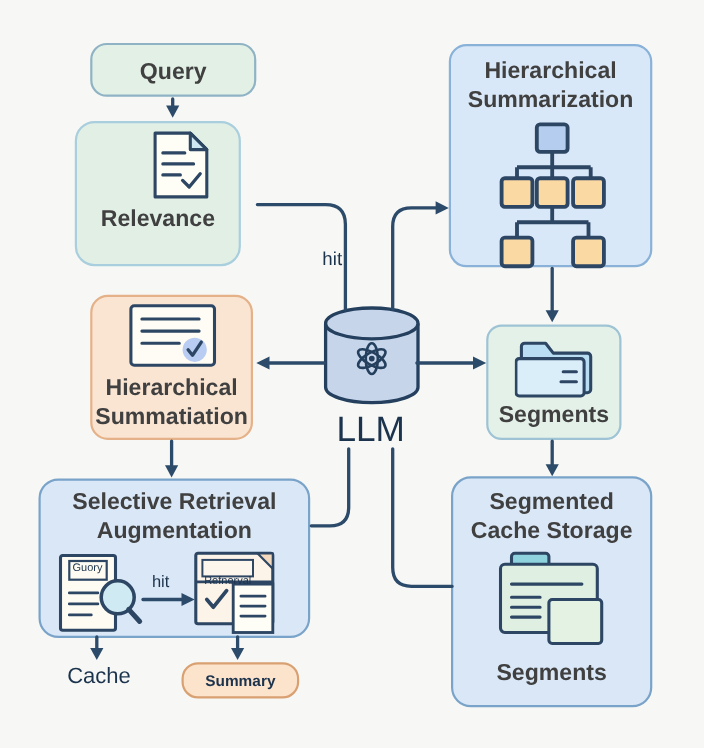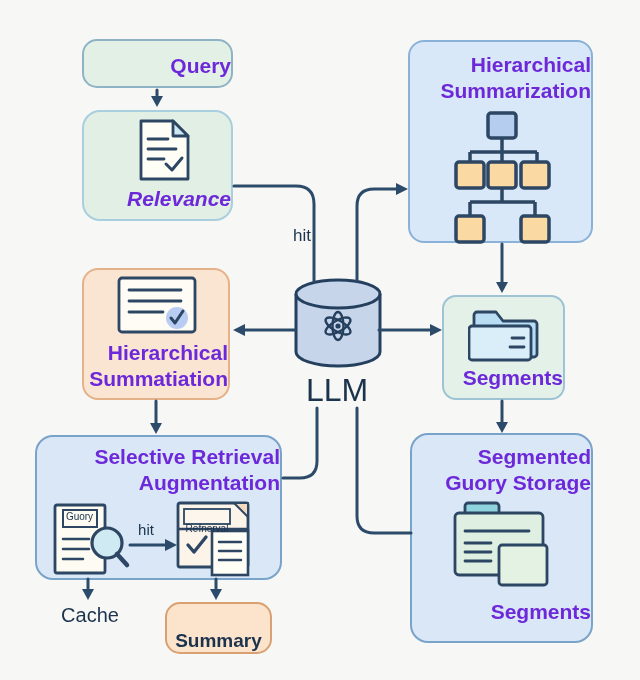--- a/index.html
+++ b/index.html
@@ -4,22 +4,22 @@
 <style>
   html,body{margin:0;padding:0;background:#f7f8f5;}
   .canvas{
     position:relative;width:640px;height:680px;overflow:hidden;
     background:#f7f8f5;
     font-family:"Liberation Sans","DejaVu Sans",sans-serif;
     color:#1c334d;
   }
   .node{position:absolute;box-sizing:border-box;border-radius:16px;}
   .node-title{
-    position:absolute;left:0;right:0;text-align:right;
-    font-weight:700;color:#6d28d9;line-height:1.22;
+    position:absolute;left:0;right:0;text-align:center;
+    font-weight:700;color:#404040;line-height:1.22;
   }
   .t21{font-size:21px;}
   .lbl{position:absolute;font-weight:400;color:#1c334d;text-align:center;}
   .overlay{position:absolute;left:0;top:0;z-index:6;pointer-events:none;}
   .icon{position:absolute;z-index:3;}
   .node{z-index:2;}
   .lbl{z-index:7;}
   .pill{
     position:absolute;z-index:4;box-sizing:border-box;
     display:flex;align-items:center;justify-content:center;
@@ -28,21 +28,21 @@
 </style>
 </head>
 <body>
 
 <div class="canvas">
 
   <div class="node" style="left:82px;top:39px;width:151px;height:49px;background:#e2f0e6;border:2px solid #8fb3c4;border-radius:15px;">
     <div class="node-title t21" style="top:12px;">Query</div>
   </div>
 
-  <div class="node" style="left:82px;top:110px;width:151px;height:111px;background:#e1efe5;border:2px solid #a9cede;border-radius:18px;font-style:italic;">
+  <div class="node" style="left:68px;top:110px;width:151px;height:132px;background:#e1efe5;border:2px solid #a9cede;border-radius:18px;">
     <div class="node-title t21" style="top:74px;">
       <span>Relevance</span><br>
     </div>
   </div>
 
   <div class="node" style="left:408px;top:40px;width:185px;height:203px;background:#d9e8f8;border:2.5px solid #8ab2d8;border-radius:16px;">
     <div class="node-title t21" style="top:10px;">
       <span>Hierarchical</span><br>
       <span>Summarization</span>
     </div>
@@ -62,21 +62,21 @@
     </div>
   </div>
 
   <div class="node" style="left:442px;top:295px;width:123px;height:105px;background:#e4f1e8;border:2px solid #9dc3d4;border-radius:14px;">
     <div class="node-title t21" style="top:68px;">Segments</div>
   </div>
 
   <div class="node" style="left:410px;top:433px;width:183px;height:210px;background:#d9e7f7;border:2.5px solid #7aa3c9;border-radius:18px;padding-left:16px;">
     <div class="node-title t21" style="top:9px;">
       <span>Segmented</span><br>
-      <span>Guory Storage</span>
+      <span>Cache Storage</span>
     </div>
     <div class="node-title t21" style="top:164px;">Segments</div>
   </div>
 
   <svg class="icon" style="left:292px;top:276px;" width="92" height="100" viewBox="0 0 92 100">
     <path d="M4,18 v58 a42,14 0 0 0 84,0 v-58" fill="#c7d5ea" stroke="#24405e" stroke-width="3"></path>
     <ellipse cx="46" cy="18" rx="42" ry="14" fill="#c7d5ea" stroke="#24405e" stroke-width="3"></ellipse>
     <g transform="translate(46,50)" fill="none" stroke="#24405e" stroke-width="2.4">
       <ellipse rx="5.5" ry="14"></ellipse>
       <ellipse rx="5.5" ry="14" transform="rotate(60)"></ellipse>
@@ -141,21 +141,21 @@
     <rect x="8" y="10" width="46" height="15" fill="#fdf6ec" stroke="#2c4663" stroke-width="1.8"></rect>
     <polyline points="12,46 18,53 30,38" fill="none" stroke="#2c4663" stroke-width="3.4" stroke-linecap="round" stroke-linejoin="round"></polyline>
     <rect x="36" y="32" width="36" height="44" fill="#fffef6" stroke="#2c4663" stroke-width="2.6"></rect>
     <path d="M43,43 H65 M43,52 H65 M43,61 H65" stroke="#2c4663" stroke-width="2.5" stroke-linecap="round"></path>
   </svg>
 
   <div class="lbl" style="left:63px;top:511px;width:33px;font-size:10px;">Guory</div>
   <div class="lbl" style="left:184px;top:523px;width:46px;font-size:10px;">Refnerval</div>
   <div class="lbl" style="left:124px;top:521px;width:44px;font-size:15px;">hit</div>
   <div class="lbl" style="left:55px;top:604px;width:70px;font-size:20px;">Cache</div>
-  <div class="pill" style="left:165px;top:602px;width:107px;height:52px;background:#fce3cc;border:2px solid #d9a071;border-radius:15px;font-size:19px;align-items:flex-end;">
+  <div class="pill" style="left:165px;top:602px;width:107px;height:33px;background:#fce3cc;border:2px solid #d9a071;border-radius:15px;font-size:14px;">
     <span>Summary</span>
   </div>
   <div class="lbl" style="left:271px;top:226px;width:40px;font-size:17px;text-align:right;">hit</div>
 
   <svg class="overlay" width="640" height="680" viewBox="0 0 640 680">
     <g stroke="#2c4a69" stroke-width="3" fill="none" stroke-linecap="round">
       <path d="M157,90 V97"></path>
       <path d="M234,186 H296 Q314,186 314,204 V281"></path>
       <path d="M357,281 V206 Q357,189 374,189 H397"></path>
       <path d="M502,244 V283"></path>

